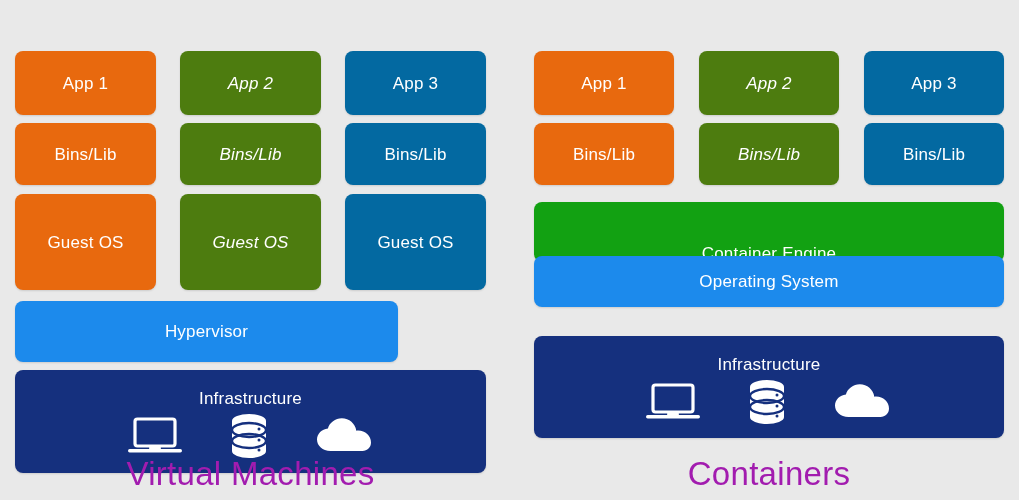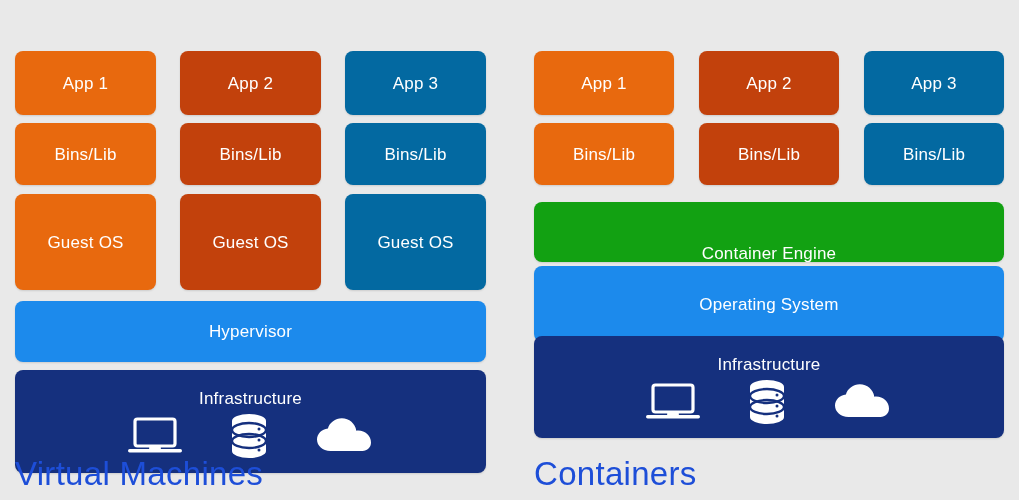--- a/index.html
+++ b/index.html
@@ -39,42 +39,43 @@
     margin-top: 40px;
   }
   .block.top-label {
     align-items: flex-start;
     justify-content: center;
     padding-top: 20px;
   }
 
   
   .c-orange { background: #e8690e; }
-  .c-amber  { background: #c2410c; }
+  .c-amber  { background: #4d7c0f; font-style: italic; }
   .c-cyan   { background: #0369a1; }
   .c-blue   { background: #1c8aec; }
   .c-navy   { background: #15307e; }
   .c-green  { background: #12a112; }
 
   
   .infra-icons {
     position: absolute;
     left: 0;
     right: 0;
     display: flex;
     align-items: center;
     justify-content: center;
     gap: 48px;
   }
   .infra-icons svg { display: block; }
 
   
   .caption {
     position: absolute;
-    color: #1d4ed8;
+    text-align: center;
+    color: #a21caf;
     font-size: 33px;
     font-weight: 400;
     letter-spacing: 0.3px;
     white-space: nowrap;
   }
 </style>
 </head>
 <body>
 
 <div id="stage">
@@ -104,21 +105,21 @@
     <div class="block c-cyan" style="left:345px; top:11px; width:141px; height:64px;">
       <span>App 3</span>
     </div>
     <div class="block c-cyan" style="left:345px; top:83px; width:141px; height:62px;">
       <span>Bins/Lib</span>
     </div>
     <div class="block c-cyan" style="left:345px; top:154px; width:141px; height:96px;">
       <span>Guest OS</span>
     </div>
 
-    <div class="block c-blue" style="left:15px; top:261px; width:471px; height:61px;">
+    <div class="block c-blue" style="left:15px; top:261px; width:383px; height:61px;">
       <span>Hypervisor</span>
     </div>
 
     <div class="block c-navy top-label" style="left:15px; top:330px; width:471px; height:103px;">
       <span>Infrastructure</span>
       <div class="infra-icons" style="top:43px; height:46px;">
 
         <span>
           <svg width="54" height="40" viewBox="0 0 54 40" fill="none">
             <rect x="7" y="3" width="40" height="27" rx="2.5" stroke="#ffffff" stroke-width="3.2" fill="none"></rect>
@@ -173,21 +174,21 @@
       <span>App 3</span>
     </div>
     <div class="block c-cyan" style="left:864px; top:83px; width:140px; height:62px;">
       <span>Bins/Lib</span>
     </div>
 
     <div class="block c-green" style="left:534px; top:162px; width:470px; height:60px;align-items:flex-end;">
       <span>Container Engine</span>
     </div>
 
-    <div class="block c-blue" style="left:534px; top:226px; width:470px; height:76px;">
+    <div class="block c-blue" style="left:534px; top:216px; width:470px; height:51px;">
       <span>Operating System</span>
     </div>
 
     <div class="block c-navy top-label" style="left:534px; top:296px; width:470px; height:102px;">
       <span>Infrastructure</span>
       <div class="infra-icons" style="top:43px; height:46px;">
 
         <span>
           <svg width="54" height="40" viewBox="0 0 54 40" fill="none">
             <rect x="7" y="3" width="40" height="27" rx="2.5" stroke="#ffffff" stroke-width="3.2" fill="none"></rect>

